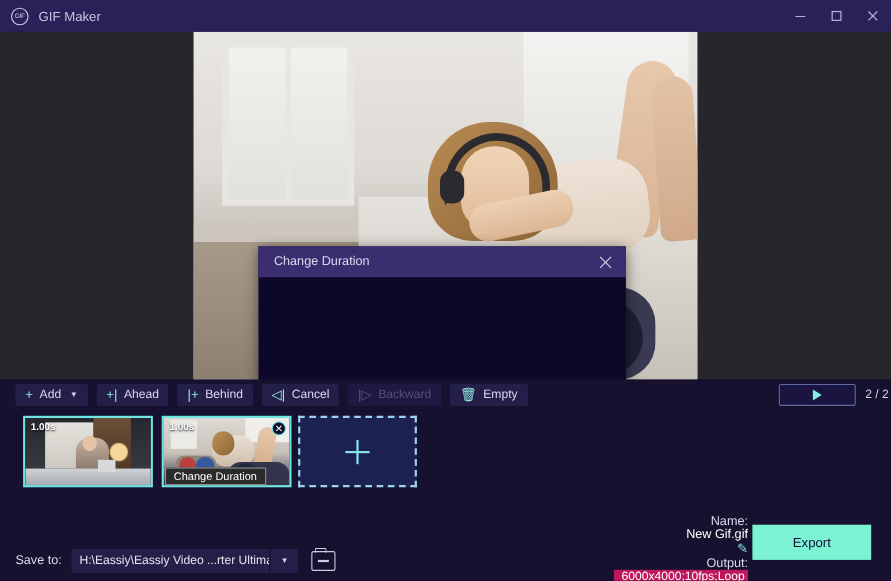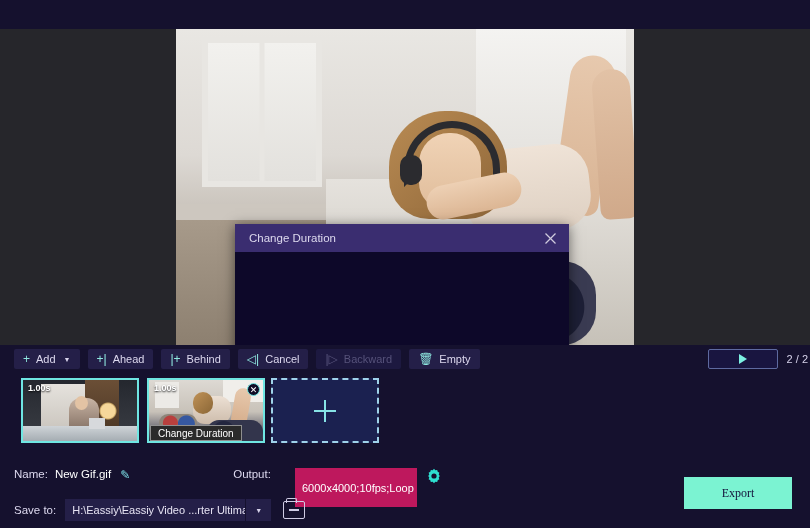--- a/index.html
+++ b/index.html
@@ -370,21 +370,21 @@
   }
   .addbox .plus:before { left:0; top:10px; width:22px; height:2px; }
   .addbox .plus:after { left:10px; top:0; width:2px; height:22px; }
 
   
   .bottom {
     position: absolute; left: 0; top: 462px;
     width: 810px; height: 66px;
     background: #15112e;
   }
-  .row1 { position: absolute; left: 0; top: 6px; height: 24px; width: 680px; display:flex; align-items:flex-start; }
+  .row1 { position: absolute; left: 0; top: 6px; height: 24px; width: 680px; display:flex; align-items:flex-end;flex-direction:column; }
   .row2 { position: absolute; left: 0; top: 36px; height: 24px; width: 680px; display:flex; align-items:center; }
   .lbl { font-size: 11.5px; color: #ddd9ef; }
   .name-lbl { margin-left: 14px; }
   .name-val { margin-left: 7px; font-size: 11.5px; color: #ffffff; }
   .pencil { margin-left: 9px; color: #7de0e8; font-size: 12px; cursor: pointer; }
   .out-lbl { margin-left: 103px; }
   .out-field {
     margin-left: 24px; width: 122px; height: 39px;
     background: #be185d; display: flex; align-items: center;
     padding-left: 7px; font-size: 11px; color: #ffffff;
@@ -416,30 +416,54 @@
   }
   .folder-btn:after {
     content:""; position:absolute; left:5px; top:7px; width:10px; height:2px;
     background:#cfcbe4;
   }
   .export-btn {
     position: absolute; right: 18px; top: 15px;
     width: 108px; height: 32px;
     background: #7bf3d2; border: none;
     color: #13113a; font-size: 12px;
-    font-family: Liberation Serif, serif;
+    font-family: Liberation Sans, sans-serif;
     display:flex; align-items:center; justify-content:center;
     cursor: pointer;
   }
 </style>
 </head>
 <body>
 
 <div id="app">
 
+  <div class="titlebar">
+    <div class="app-logo">
+      <span>GIF</span>
+    </div>
+    <div class="app-title">GIF Maker</div>
+    <div class="win-controls">
+      <div class="win-btn">
+        <svg width="11" height="11" viewBox="0 0 11 11">
+            <line x1="1" y1="6" x2="10" y2="6" stroke="#b9b3d6" stroke-width="1.1"></line>
+          </svg>
+      </div>
+      <div class="win-btn">
+        <svg width="11" height="11" viewBox="0 0 11 11">
+            <rect x="1.5" y="1.5" width="8" height="8" fill="none" stroke="#b9b3d6" stroke-width="1.1"></rect>
+          </svg>
+      </div>
+      <div class="win-btn">
+        <svg width="11" height="11" viewBox="0 0 11 11">
+            <line x1="1.5" y1="1.5" x2="9.5" y2="9.5" stroke="#b9b3d6" stroke-width="1.1"></line>
+            <line x1="9.5" y1="1.5" x2="1.5" y2="9.5" stroke="#b9b3d6" stroke-width="1.1"></line>
+          </svg>
+      </div>
+    </div>
+  </div>
 
   <div class="stage">
     <div class="video">
       <div class="wall"></div>
       <div class="window-frame"></div>
       <div class="window2"></div>
       <div class="skirting"></div>
       <div class="floor"></div>
       <div class="bed"></div>
       <div class="legs"></div>

